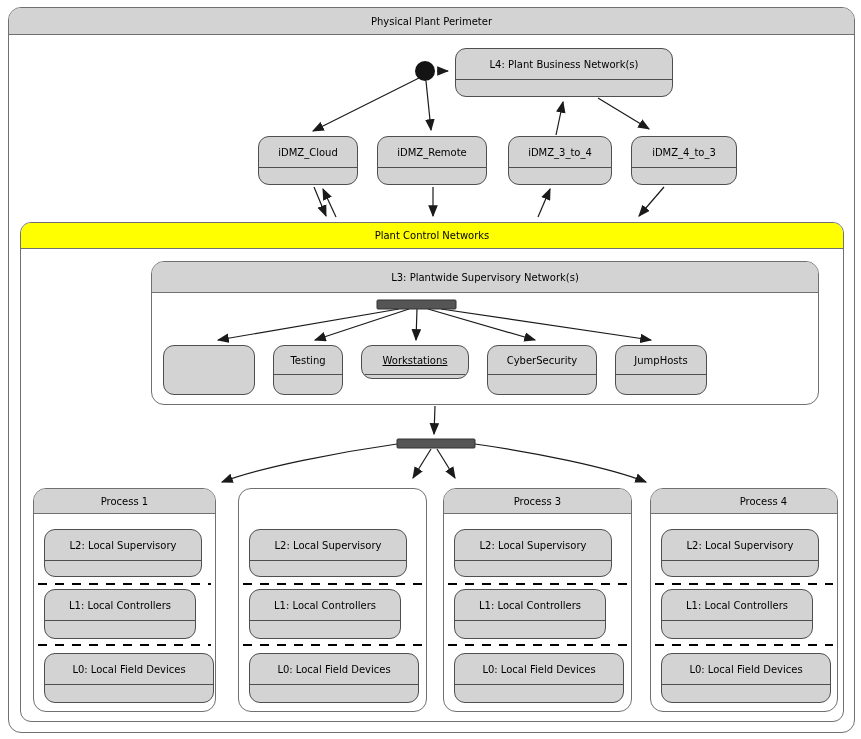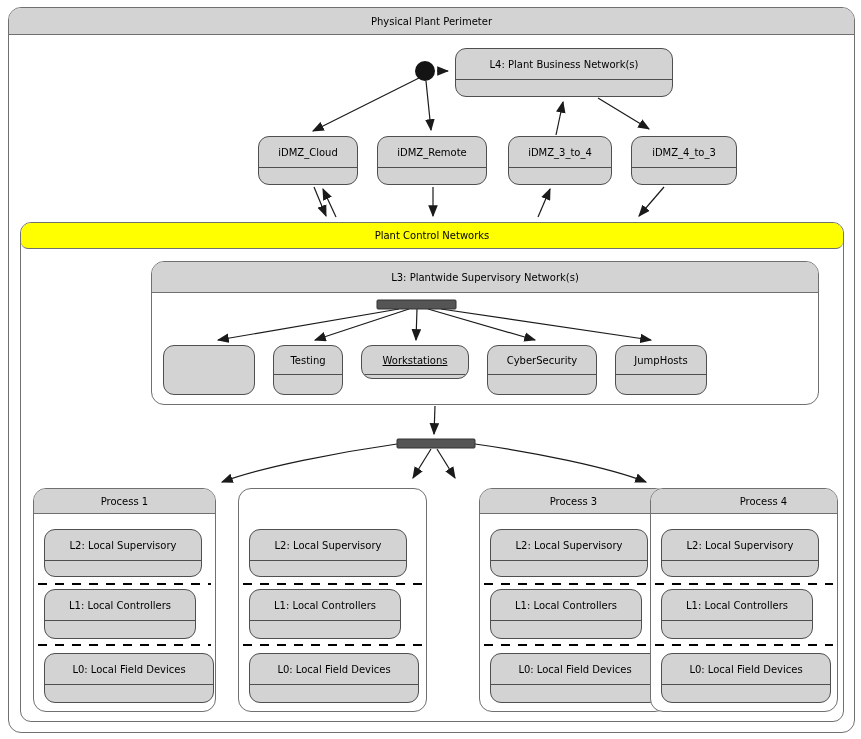--- a/index.html
+++ b/index.html
@@ -49,21 +49,21 @@
   <div class="state" style="left:508px;top:136px;width:104px;height:49px;">
     <div class="stitle" style="height:30px;">iDMZ_3_to_4</div>
     <div class="sbody"></div>
   </div>
   <div class="state" style="left:631px;top:136px;width:106px;height:49px;">
     <div class="stitle" style="height:30px;">iDMZ_4_to_3</div>
     <div class="sbody"></div>
   </div>
 
   <div class="container" style="left:20px;top:222px;width:824px;height:500px;border-radius:11px;">
-    <div class="ctitle yellow" style="height:26px;border-radius:7px;">Plant Control Networks</div>
+    <div class="ctitle yellow" style="height:26px;">Plant Control Networks</div>
   </div>
 
   <div class="container" style="left:151px;top:261px;width:668px;height:144px;">
     <div class="ctitle" style="height:31px;">L3: Plantwide Supervisory Network(s)</div>
   </div>
 
   <div class="state" style="left:163px;top:345px;width:92px;height:50px;">
     <div class="sbody"></div>
   </div>
   <div class="state" style="left:273px;top:345px;width:70px;height:50px;">
@@ -111,21 +111,21 @@
       <div class="stitle" style="height:30px;">L1: Local Controllers</div>
       <div class="sbody"></div>
     </div>
     <div class="dash" style="top:155px;"></div>
     <div class="state proc-inner" style="left:10px;top:164px;width:170px;height:50px;">
       <div class="stitle" style="height:30px;">L0: Local Field Devices</div>
       <div class="sbody"></div>
     </div>
   </div>
 
-  <div class="container" style="left:443px;top:488px;width:189px;height:224px;margin-left:36px;">
+  <div class="container" style="left:443px;top:488px;width:189px;height:224px;">
     <div class="ctitle" style="height:25px;">Process 3</div>
     <div class="state proc-inner" style="left:10px;top:40px;width:158px;height:48px;">
       <div class="stitle" style="height:30px;">L2: Local Supervisory</div>
       <div class="sbody"></div>
     </div>
     <div class="dash" style="top:94px;"></div>
     <div class="state proc-inner" style="left:10px;top:100px;width:152px;height:50px;">
       <div class="stitle" style="height:30px;">L1: Local Controllers</div>
       <div class="sbody"></div>
     </div>

